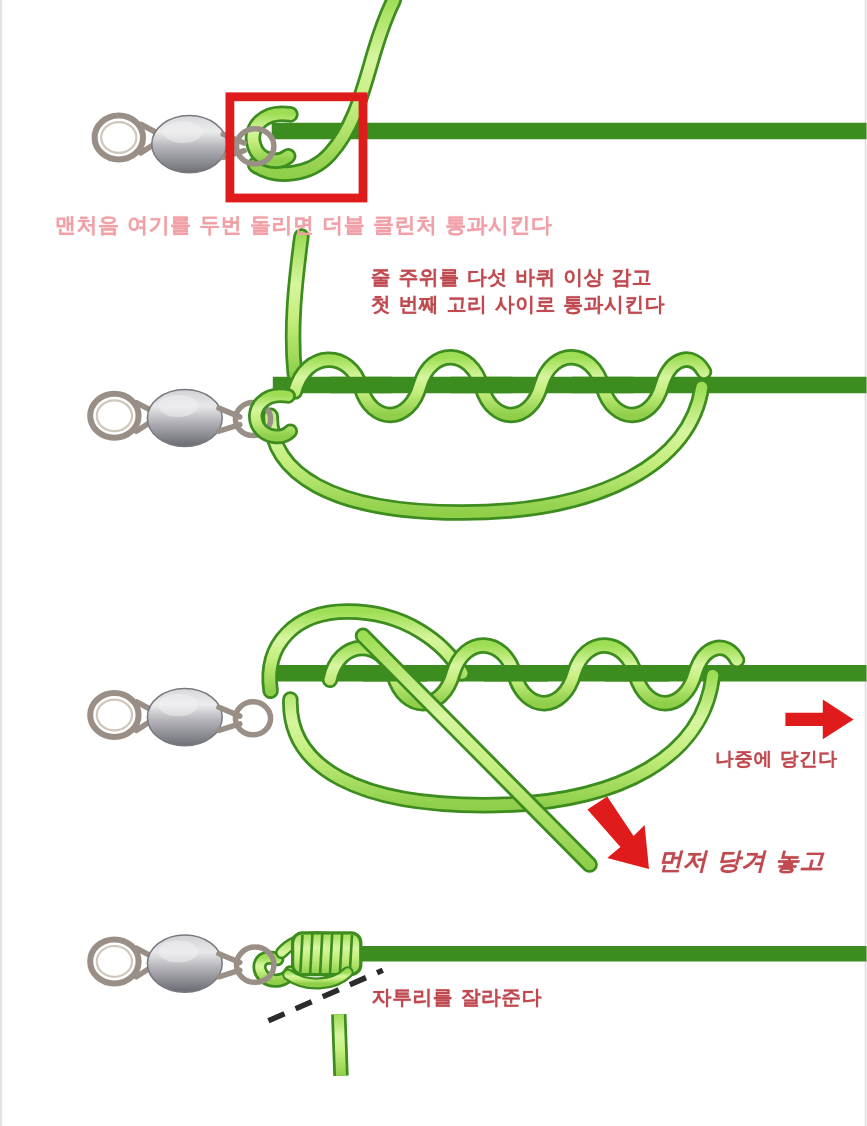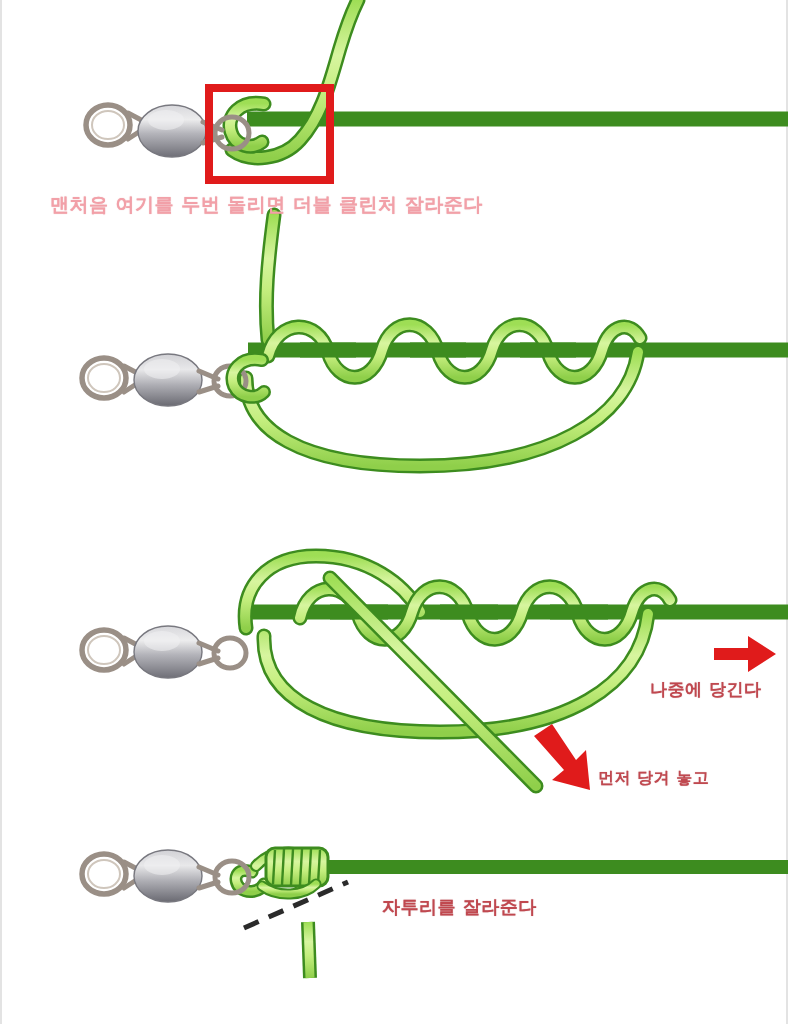--- a/index.html
+++ b/index.html
@@ -48,22 +48,22 @@
     text-shadow: 0 0 1px rgba(200,60,70,0.35);
   }
   .caption.dark {
     color: #c0484f;
     text-shadow: 0 0 1px rgba(150,30,40,0.4);
   }
   #cap-first  { left: 50px;  top: 192px; font-size: 19px; color:#f2a0a8; }
   #cap-wrap   { left: 337px; top: 240px; font-size: 18px; line-height: 25px; white-space: pre-line; }
   #cap-saliva { left: 338px; top: 392px; font-size: 17px; }
   #cap-later  { left: 650px; top: 678px; font-size: 17px; text-align: center; }
-  #cap-first-pull { left: 598px; top: 768px; font-size: 16px; }
-  #cap-trim   { left: 338px; top: 895px; font-size: 18px; margin-left: 44px; }
+  #cap-first-pull { left: 598px; top: 768px; font-size: 22px; font-style: italic; }
+  #cap-trim   { left: 338px; top: 895px; font-size: 18px; }
 </style>
 </head>
 <body>
 
 <div id="diagram-root">
 
   <div class="edge-left"></div>
   <div class="edge-right"></div>
 
   <svg class="scene" viewBox="0 0 788 1024">
@@ -284,22 +284,24 @@
 
       <line x1="244" y1="928" x2="348" y2="882" stroke="#2b2b2b" stroke-width="5" stroke-dasharray="16 11" stroke-linecap="butt"></line>
 
       <g>
         <path d="M 308 922 L 310 978" stroke="#3d8c1f" stroke-width="14" fill="none" stroke-linecap="butt"></path>
         <path d="M 308 922 L 310 978" stroke="url(#lineGrad)" stroke-width="9" fill="none" stroke-linecap="butt"></path>
       </g>
     </g>
   </svg>
 
-  <div class="caption" id="cap-first">맨처음 여기를 두번 돌리면 더블 클린처 잘라준다</div>
-
+  <div class="caption" id="cap-first">맨처음 여기를 두번 돌리면 더블 클린처 통과시킨다</div>
+
+  <div class="caption dark" id="cap-wrap">줄 주위를 다섯 바퀴 이상 감고
+첫 번째 고리 사이로 통과시킨다</div>
 
 
   <div class="caption dark" id="cap-later">나중에 당긴다</div>
 
   <div class="caption dark" id="cap-first-pull">먼저 당겨 놓고</div>
 
   <div class="caption dark" id="cap-trim">자투리를 잘라준다</div>
 
 </div>
 

